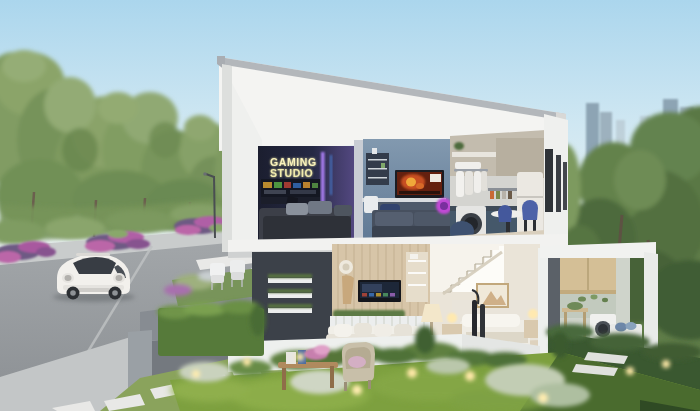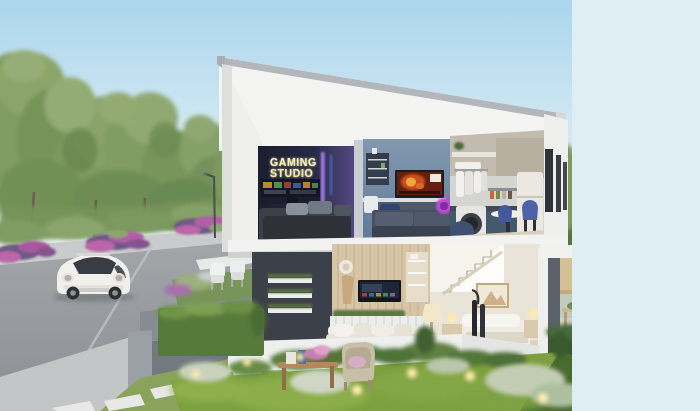--- a/index.html
+++ b/index.html
@@ -1,16 +1,16 @@
 <!DOCTYPE html>
 <html><head>
 <meta charset="utf-8">
 <style>
 html,body{margin:0;padding:0;background:#dfeef2;font-family:"Liberation Sans",sans-serif;}
-#scene{width:572px;height:411px;position:relative;overflow:hidden;}
+#scene{width:700px;height:411px;position:relative;overflow:hidden;}
 </style>
 </head>
 <body>
 <div id="scene">
 <svg width="700" height="411" viewBox="0 0 700 411">
 <defs>
 <linearGradient id="sky" x1="0" y1="0" x2="0" y2="1">
   <stop offset="0" stop-color="#abd6ed"></stop>
   <stop offset="0.3" stop-color="#cfe7f2"></stop>
   <stop offset="0.55" stop-color="#e6f0f1"></stop>

